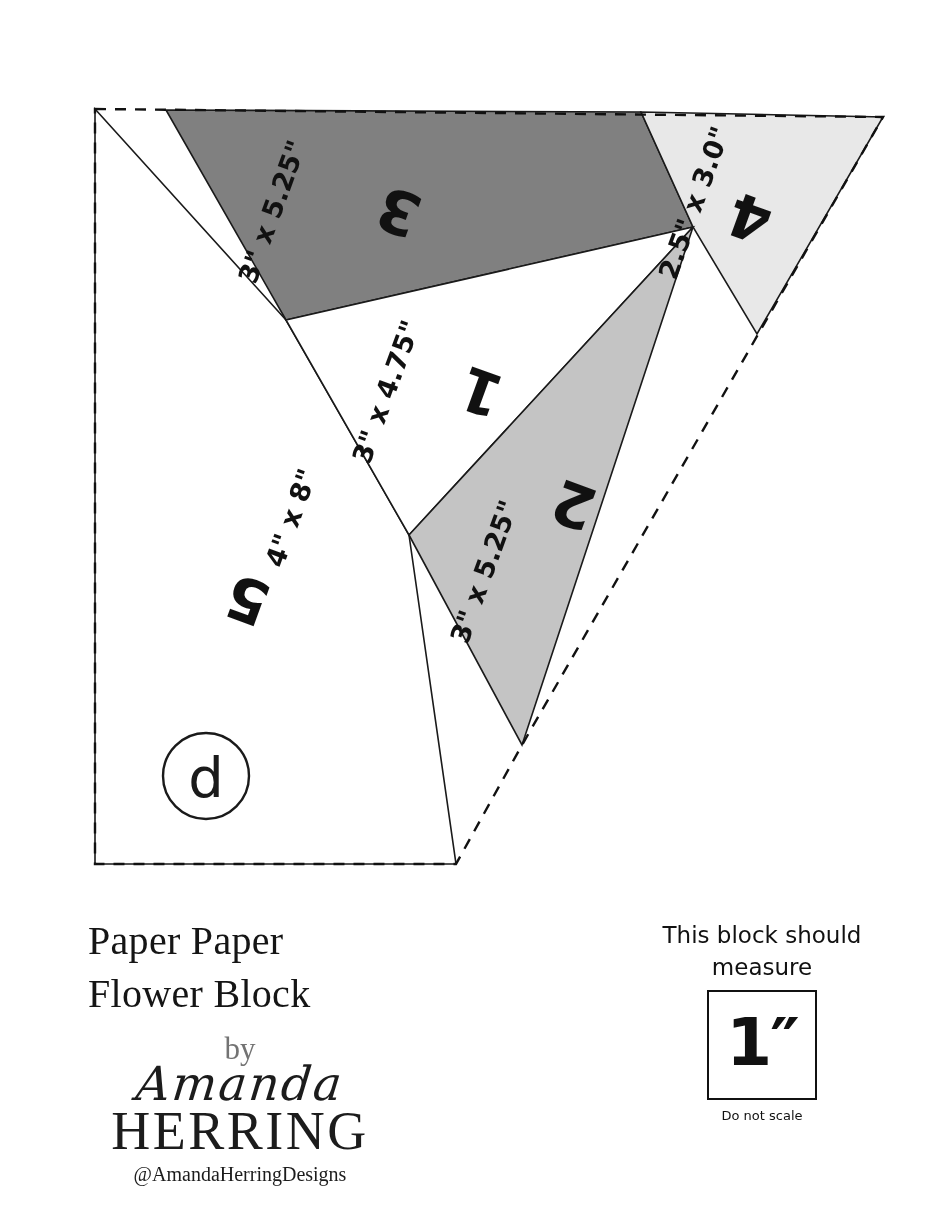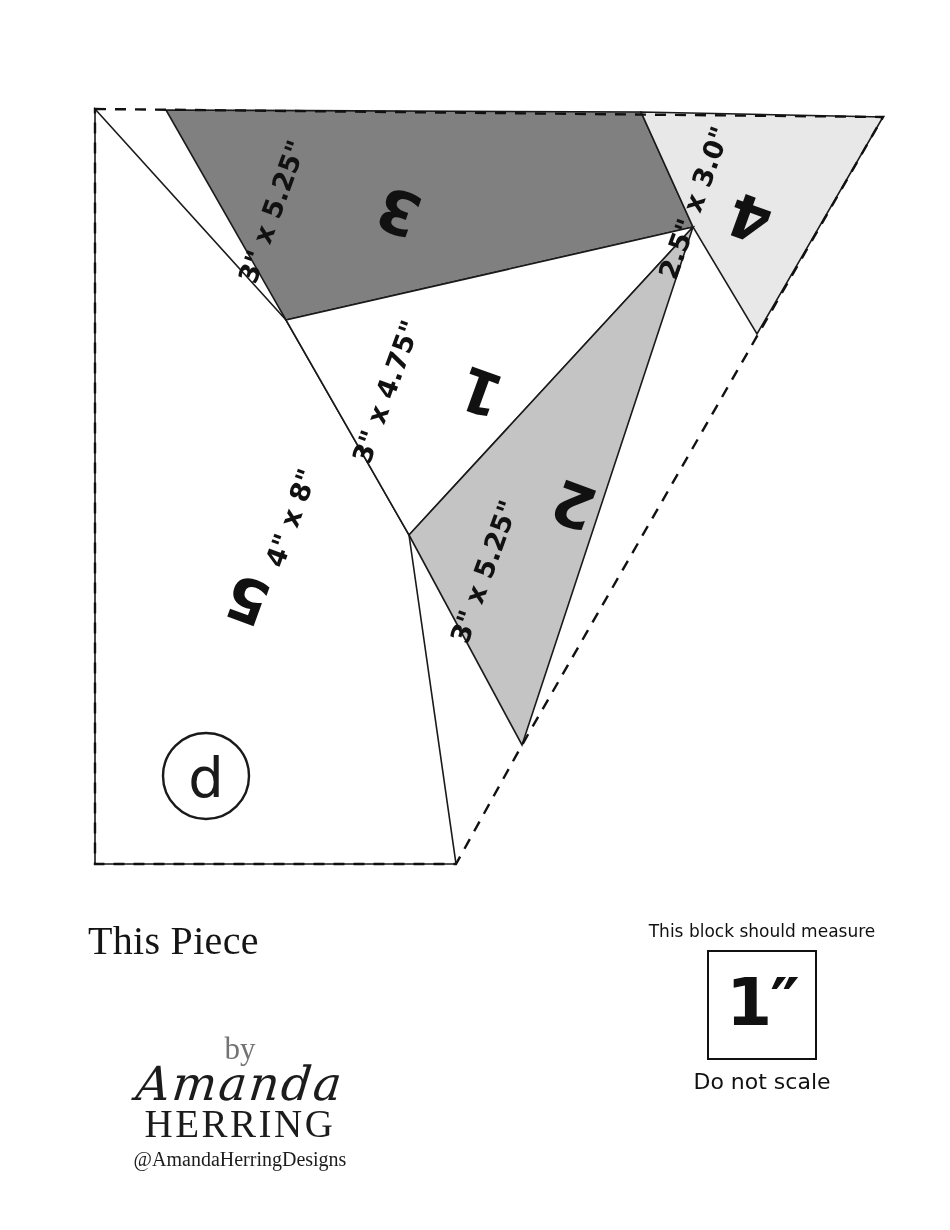--- a/index.html
+++ b/index.html
@@ -92,21 +92,21 @@
     font-family: "DejaVu Serif", serif;
     font-style: italic;
     font-size: 47px;
     line-height: 1.02;
     color: #1c1c1c;
     letter-spacing: 2px;
     transform: skewX(-6deg);
   }
   .logo-surname {
     font-family: "Liberation Serif", serif;
-    font-size: 39px;
+    font-size: 54px;
     line-height: 1.02;
     letter-spacing: 2.5px;
     color: #1c1c1c;
     margin-top: -4px;
   }
   .logo-handle {
     font-family: "Liberation Serif", serif;
     font-size: 20px;
     line-height: 1.3;
     color: #1c1c1c;
@@ -115,21 +115,21 @@
 
   #measure-block {
     position: absolute;
     left: 627px;
     top: 30px;
     width: 270px;
     text-align: center;
   }
   .measure-note {
     font-family: "DejaVu Sans", sans-serif;
-    font-size: 17px;
+    font-size: 23px;
     line-height: 1.38;
     color: #111111;
   }
   #measure-square {
     width: 110px;
     height: 110px;
     border: 2.5px solid #111111;
     margin: 7px auto 7px auto;
     box-sizing: border-box;
     display: flex;
@@ -140,21 +140,21 @@
     font-family: "DejaVu Sans", sans-serif;
     font-weight: 700;
     font-size: 66px;
     line-height: 1;
     color: #111111;
     letter-spacing: -2px;
     margin-top: -4px;
   }
   .measure-footnote {
     font-family: "DejaVu Sans", sans-serif;
-    font-size: 22px;
+    font-size: 13px;
     line-height: 1.38;
     color: #111111;
   }
 </style>
 </head>
 <body>
 
 <div id="pattern-area">
   <svg id="pattern-svg" viewBox="0 0 950 890" xmlns="http://www.w3.org/2000/svg">
 
@@ -182,21 +182,22 @@
     <text class="piece-dim" x="300" y="521" text-anchor="middle" transform="rotate(290 300 521)">4" x 8"</text>
 
     <circle cx="206" cy="776" r="43" fill="none" stroke="#1a1a1a" stroke-width="2.4"></circle>
     <text class="block-letter" x="206" y="797" text-anchor="middle">d</text>
   </svg>
 </div>
 
 <div id="footer">
 
   <div id="title-block">
-    <div class="doc-title-line">This Piece</div>
+    <div class="doc-title-line">Paper Paper</div>
+    <div class="doc-title-line">Flower Block</div>
   </div>
 
   <div id="logo-block">
     <div class="logo-by">by</div>
     <div class="logo-script">Amanda</div>
     <div class="logo-surname">HERRING</div>
     <div class="logo-handle">@AmandaHerringDesigns</div>
   </div>
 
   <div id="measure-block">

